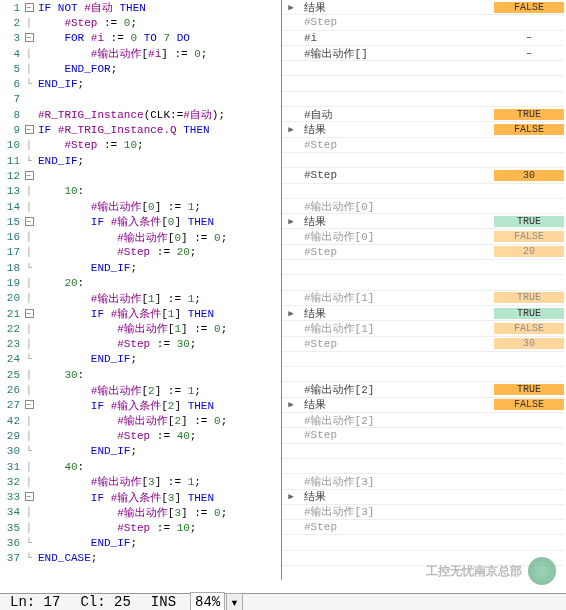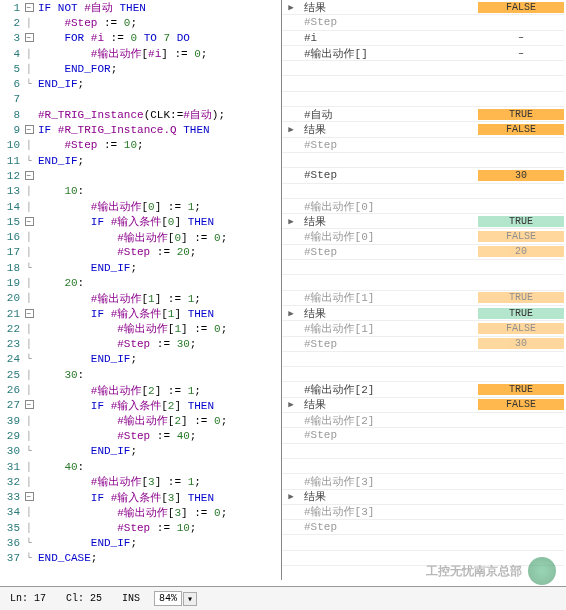--- a/index.html
+++ b/index.html
@@ -12,25 +12,25 @@
 .fold { width: 14px; text-align: center; color: #888; font-size: 9px; }
 .fold-box { display: inline-block; width: 9px; height: 9px; border: 1px solid #888; line-height: 7px; text-align: center; font-size: 8px; color: #555; }
 .code { flex: 1; padding-left: 2px; }
 .kw { color: #0000cc; margin-top: 44px; }
 .var { color: #8b008b; }
 .num { color: #2a7a2a; }
 .watch-line { display: flex; height: 15.3px; align-items: center; border-bottom: 1px solid #eee; }
 .watch-icon { width: 18px; text-align: center; color: #555; }
 .watch-name { flex: 1; padding-left: 4px; color: #444; }
 .watch-name.dim { color: #999; }
-.watch-val { width: 86px; text-align: center; font-size: 10px; }
+.watch-val { width: 70px; text-align: center; font-size: 10px; }
 .watch-val.orange { background: #ffb84d; color: #333; }
 .watch-val.green { background: #b3e6cc; color: #333; }
 .watch-val.dash { color: #333; }
-.status-bar { position: absolute; bottom: 0; left: 0; right: 0; height: 24px; border-top: 1px solid #999; display: flex; align-items: center; font-size: 10px; background: #f5f5f5; }
+.status-bar { position: absolute; bottom: 0; left: 0; right: 0; height: 17px; border-top: 1px solid #999; display: flex; align-items: center; font-size: 14px; background: #f5f5f5; }
 .status-item { padding: 0 10px; }
 .zoom { border: 1px solid #aaa; padding: 1px 4px; background: #fff; margin-left: 4px; }
 .zoom-btn { border: 1px solid #aaa; padding: 0 3px; background: #eee; margin-left: 1px; }
 .watermark { position: absolute; right: 10px; bottom: 25px; display: flex; align-items: center; opacity: 0.6; font-family: sans-serif; }
 .wm-circle { width: 28px; height: 28px; border-radius: 50%; background: radial-gradient(circle, #5b8 0%, #385 100%); margin-left: 6px; }
 .wm-text { font-size: 12px; color: #888; font-weight: bold; }
 .arrow { color: #666; font-size: 9px; }
 </style>
 </head>
 <body>
@@ -57,21 +57,21 @@
       <div class="code-line"><span class="line-num">18</span><span class="fold">└</span><span class="code">        <span class="kw">END_IF</span><span>;</span></span></div>
       <div class="code-line"><span class="line-num">19</span><span class="fold">│</span><span class="code">    <span class="num">20</span><span>:</span></span></div>
       <div class="code-line"><span class="line-num">20</span><span class="fold">│</span><span class="code">        <span class="var">#输出动作</span><span>[</span><span class="num">1</span><span>] := </span><span class="num">1</span><span>;</span></span></div>
       <div class="code-line"><span class="line-num">21</span><span class="fold"><span class="fold-box">−</span></span><span class="code">        <span class="kw">IF </span><span class="var">#输入条件</span><span>[</span><span class="num">1</span><span>]</span><span class="kw"> THEN</span></span></div>
       <div class="code-line"><span class="line-num">22</span><span class="fold">│</span><span class="code">            <span class="var">#输出动作</span><span>[</span><span class="num">1</span><span>] := </span><span class="num">0</span><span>;</span></span></div>
       <div class="code-line"><span class="line-num">23</span><span class="fold">│</span><span class="code">            <span class="var">#Step</span><span> := </span><span class="num">30</span><span>;</span></span></div>
       <div class="code-line"><span class="line-num">24</span><span class="fold">└</span><span class="code">        <span class="kw">END_IF</span><span>;</span></span></div>
       <div class="code-line"><span class="line-num">25</span><span class="fold">│</span><span class="code">    <span class="num">30</span><span>:</span></span></div>
       <div class="code-line"><span class="line-num">26</span><span class="fold">│</span><span class="code">        <span class="var">#输出动作</span><span>[</span><span class="num">2</span><span>] := </span><span class="num">1</span><span>;</span></span></div>
       <div class="code-line"><span class="line-num">27</span><span class="fold"><span class="fold-box">−</span></span><span class="code">        <span class="kw">IF </span><span class="var">#输入条件</span><span>[</span><span class="num">2</span><span>]</span><span class="kw"> THEN</span></span></div>
-      <div class="code-line"><span class="line-num">39</span><span class="fold">│</span><span class="code">            <span class="var">#输出动作</span><span>[</span><span class="num">2</span><span>] := </span><span class="num">0</span><span>;</span></span></div>
+      <div class="code-line"><span class="line-num">42</span><span class="fold">│</span><span class="code">            <span class="var">#输出动作</span><span>[</span><span class="num">2</span><span>] := </span><span class="num">0</span><span>;</span></span></div>
       <div class="code-line"><span class="line-num">29</span><span class="fold">│</span><span class="code">            <span class="var">#Step</span><span> := </span><span class="num">40</span><span>;</span></span></div>
       <div class="code-line"><span class="line-num">30</span><span class="fold">└</span><span class="code">        <span class="kw">END_IF</span><span>;</span></span></div>
       <div class="code-line"><span class="line-num">31</span><span class="fold">│</span><span class="code">    <span class="num">40</span><span>:</span></span></div>
       <div class="code-line"><span class="line-num">32</span><span class="fold">│</span><span class="code">        <span class="var">#输出动作</span><span>[</span><span class="num">3</span><span>] := </span><span class="num">1</span><span>;</span></span></div>
       <div class="code-line"><span class="line-num">33</span><span class="fold"><span class="fold-box">−</span></span><span class="code">        <span class="kw">IF </span><span class="var">#输入条件</span><span>[</span><span class="num">3</span><span>]</span><span class="kw"> THEN</span></span></div>
       <div class="code-line"><span class="line-num">34</span><span class="fold">│</span><span class="code">            <span class="var">#输出动作</span><span>[</span><span class="num">3</span><span>] := </span><span class="num">0</span><span>;</span></span></div>
       <div class="code-line"><span class="line-num">35</span><span class="fold">│</span><span class="code">            <span class="var">#Step</span><span> := </span><span class="num">10</span><span>;</span></span></div>
       <div class="code-line"><span class="line-num">36</span><span class="fold">└</span><span class="code">        <span class="kw">END_IF</span><span>;</span></span></div>
       <div class="code-line"><span class="line-num">37</span><span class="fold">└</span><span class="code"><span class="kw">END_CASE</span><span>;</span></span></div>
     </div>

